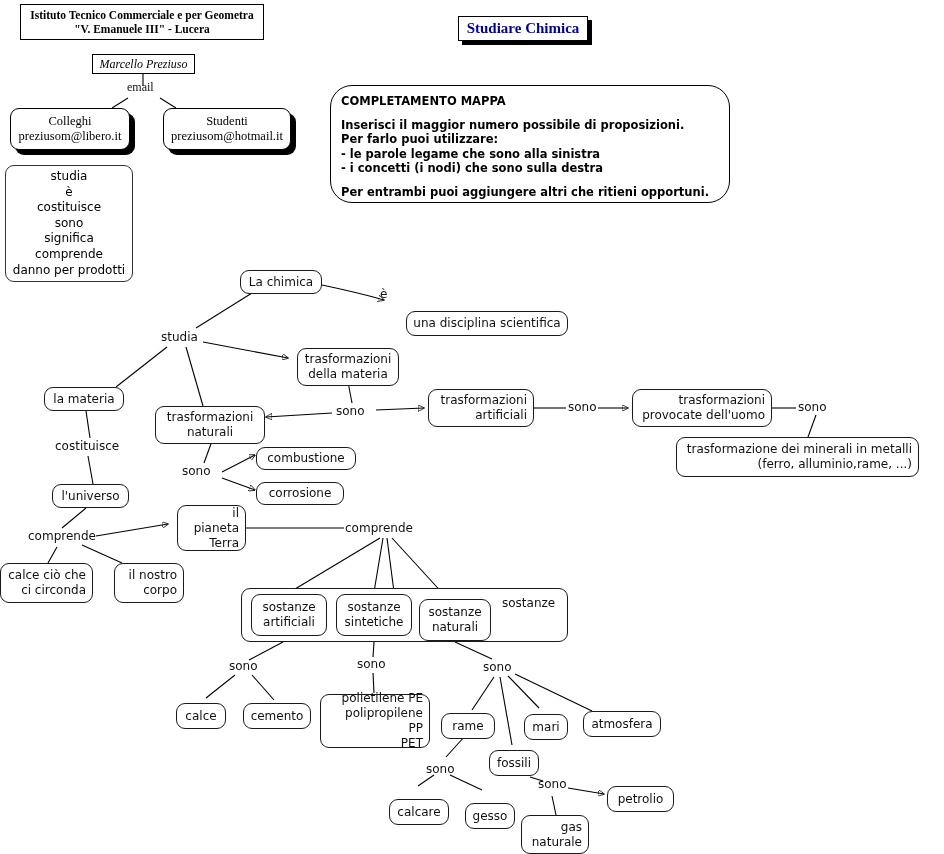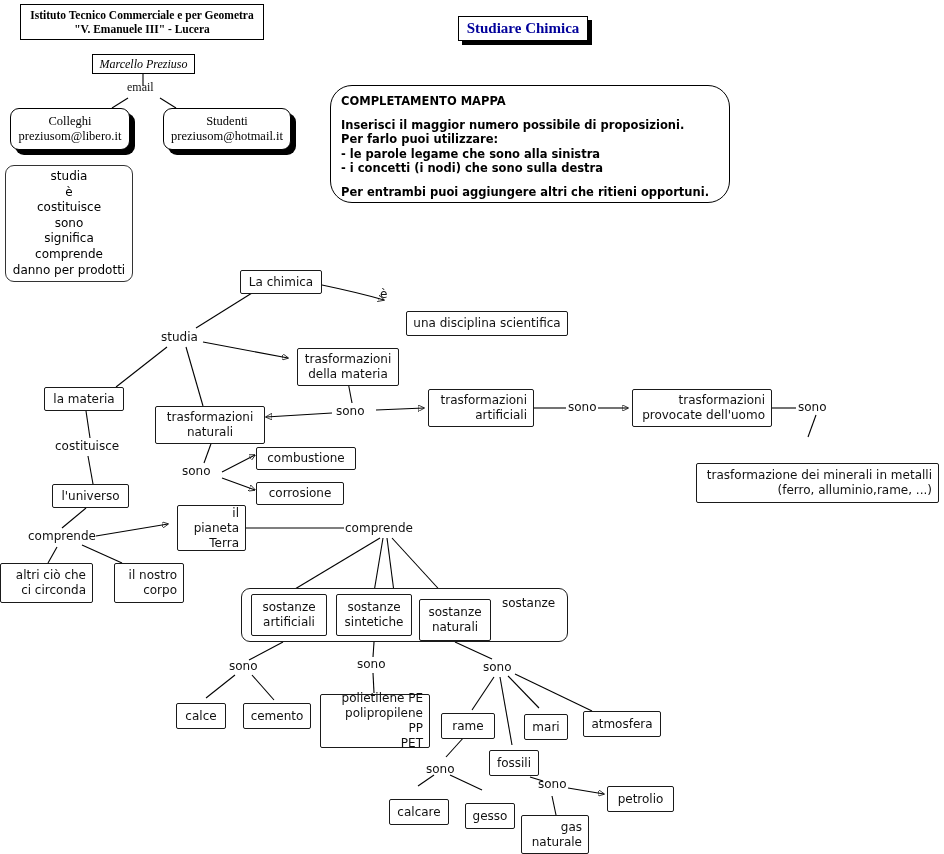--- a/index.html
+++ b/index.html
@@ -74,21 +74,21 @@
     align-items: center;
     justify-content: center;
   }
   #box-colleghi  { left: 10px;  top: 108px; width: 120px; height: 42px; }
   #box-studenti  { left: 163px; top: 108px; width: 128px; height: 42px; }
 
   
   .node {
     position: absolute;
     border: 1px solid #1a1a1a;
-    border-radius: 2px;
+    border-radius: 9px;
     background: #fff;
     font-family: "DejaVu Sans", sans-serif;
     font-size: 12px;
     line-height: 15px;
     box-sizing: border-box;
     display: flex;
     align-items: center;
     justify-content: center;
     text-align: center;
     padding: 2px 6px;
@@ -315,36 +315,36 @@
     </div>
   </div>
 
   <div class="node right" style="left:632px; top:389px; width:140px; height:38px;">
     <div style="text-align:right;">
       <div>trasformazioni</div>
       <div>provocate dell'uomo</div>
     </div>
   </div>
 
-  <div class="node right" style="left:696px; top:437px; width:243px; height:40px;margin-top:26px;">
+  <div class="node right" style="left:676px; top:437px; width:243px; height:40px;">
     <div style="text-align:right;">
       <div>trasformazione dei minerali in metalli</div>
       <div>(ferro, alluminio,rame, ...)</div>
     </div>
   </div>
 
   <div class="node" style="left:256px; top:447px; width:100px; height:23px;">combustione</div>
 
   <div class="node" style="left:256px; top:482px; width:88px; height:23px;">corrosione</div>
 
   <div class="node" style="left:52px; top:484px; width:77px; height:24px;">l'universo</div>
 
   <div class="node right" style="left:0px; top:563px; width:93px; height:40px;">
     <div style="text-align:right;">
-      <div>altri ciò che</div>
+      <div>calce ciò che</div>
       <div>ci circonda</div>
     </div>
   </div>
 
   <div class="node right" style="left:114px; top:563px; width:70px; height:40px;">
     <div style="text-align:right;">
       <div>il nostro</div>
       <div>corpo</div>
     </div>
   </div>

